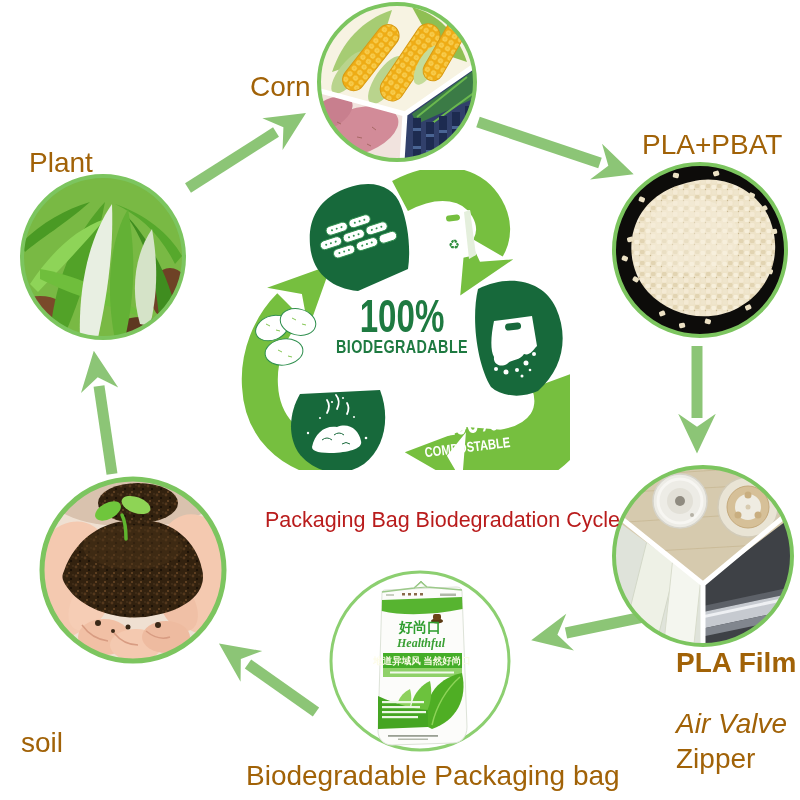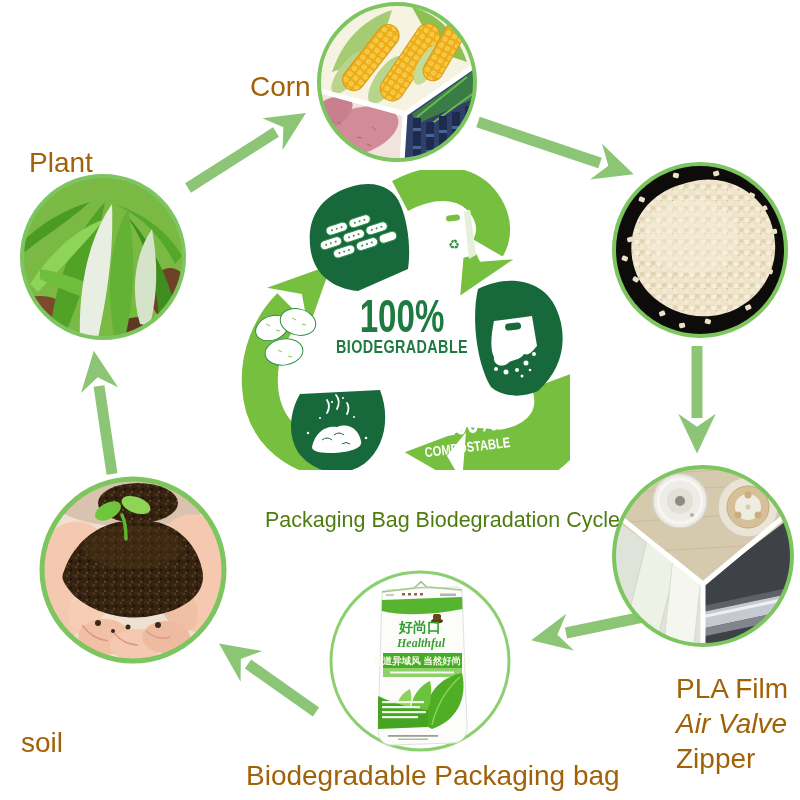--- a/index.html
+++ b/index.html
@@ -1,19 +1,19 @@
 <!DOCTYPE html>
 <html><head>
 <meta charset="utf-8">
 <style>
   html,body{margin:0;padding:0;background:#fff;}
   .canvas{position:relative;width:800px;height:800px;background:#ffffff;overflow:hidden;
           font-family:"Liberation Sans",sans-serif;}
   .label{position:absolute;color:#a16207;font-size:28px;line-height:1.1;white-space:nowrap;z-index:5;}
-  .caption-line{position:absolute;color:#4d7c0f;font-size:21.5px;white-space:nowrap;z-index:5;}
+  .caption-line{position:absolute;color:#b91c1c;font-size:21.5px;white-space:nowrap;z-index:5;}
   svg{display:block;}
   .node{position:absolute;z-index:2;}
   .overlay{position:absolute;left:0;top:0;z-index:1;}
   .logo{position:absolute;left:230px;top:170px;z-index:2;}
 </style>
 </head>
 <body>
 
 <div class="canvas">
 
@@ -408,21 +408,22 @@
         <path d="M88,64 C88,54 87,46 84,40" stroke="#5fb52e" stroke-width="3.5" fill="none" stroke-linecap="round"></path>
         <ellipse cx="70" cy="36" rx="14" ry="8" transform="rotate(-28 70 36)" fill="#6fc63c"></ellipse>
         <ellipse cx="98" cy="30" rx="15" ry="8" transform="rotate(20 98 30)" fill="#8ed455"></ellipse>
       </g>
     </g>
     <circle cx="95" cy="95" r="91" fill="none" stroke="#7cc55f" stroke-width="5"></circle>
   </svg>
 
   <div class="label" style="left:29px;top:148px;">Plant</div>
   <div class="label" style="left:250px;top:72px;">Corn</div>
-  <div class="label" style="left:676px;top:674px;">PLA Film</div>
+  <div class="label" style="left:642px;top:130px;">PLA+PBAT</div>
+  <div class="label" style="left:676px;top:648px;font-weight:bold;">PLA Film</div>
   <div class="label" style="left:676px;top:709px;font-style:italic;">Air Valve</div>
   <div class="label" style="left:676px;top:744px;">Zipper</div>
   <div class="label" style="left:21px;top:728px;">soil</div>
   <div class="label" style="left:246px;top:761px;">Biodegradable Packaging bag</div>
 
   <div class="caption-line" style="left:265px;top:508px;">Packaging Bag Biodegradation Cycle</div>
 
 </div>
 
 </body></html>

